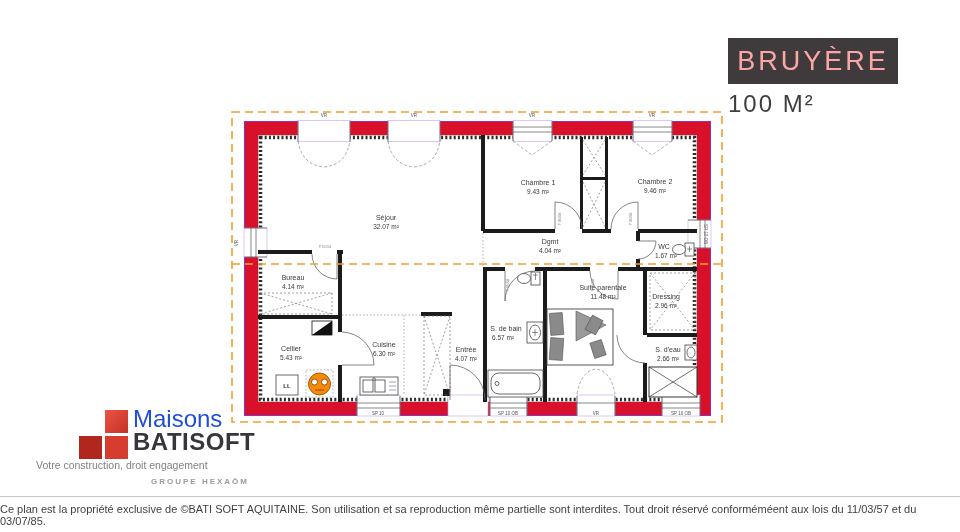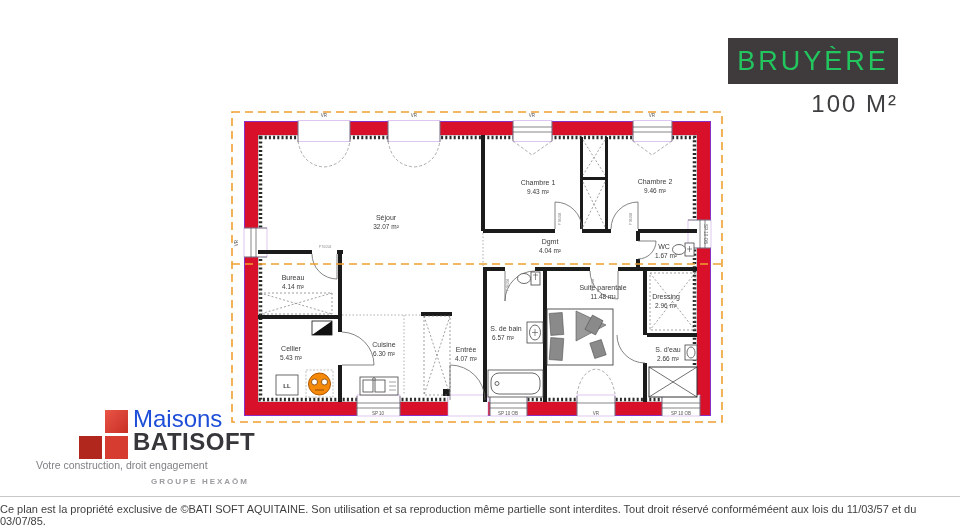--- a/index.html
+++ b/index.html
@@ -3,22 +3,22 @@
 <meta charset="utf-8">
 <style>
   html,body{margin:0;padding:0;}
   body{width:960px;height:532px;position:relative;background:#ffffff;overflow:hidden;
        font-family:"Liberation Sans",sans-serif;}
   .abs{position:absolute;}
 
   
   .title-box{left:728px;top:38px;width:170px;height:46px;background:#3f3b3c;
              display:flex;align-items:center;justify-content:center;}
-  .title-box span{color:#22c55e;font-size:27px;letter-spacing:3px;font-weight:400;}
-  .title-area{left:728px;top:90px;width:170px;text-align:right;color:#3f3f41;
+  .title-box span{color:#fca5a5;font-size:27px;letter-spacing:3px;font-weight:400;}
+  .title-area{left:728px;top:90px;width:170px;text-align:left;color:#3f3f41;
               font-size:24px;letter-spacing:2px;}
 
   
   .sq{width:23px;height:23px;}
   .sq-top{left:105px;top:410px;background:linear-gradient(135deg,#ea5548,#c72f23);}
   .sq-bl{left:79px;top:436px;background:#b2271d;}
   .sq-br{left:105px;top:436px;background:#d63d30;}
   .logo-l1{left:133px;top:405px;font-size:24px;color:#1d4ed8;}
   .logo-l2{left:133px;top:428px;font-size:24px;font-weight:bold;color:#36363b;letter-spacing:.5px;}
   .logo-tag{left:36px;top:459px;font-size:10.5px;color:#808086;}

